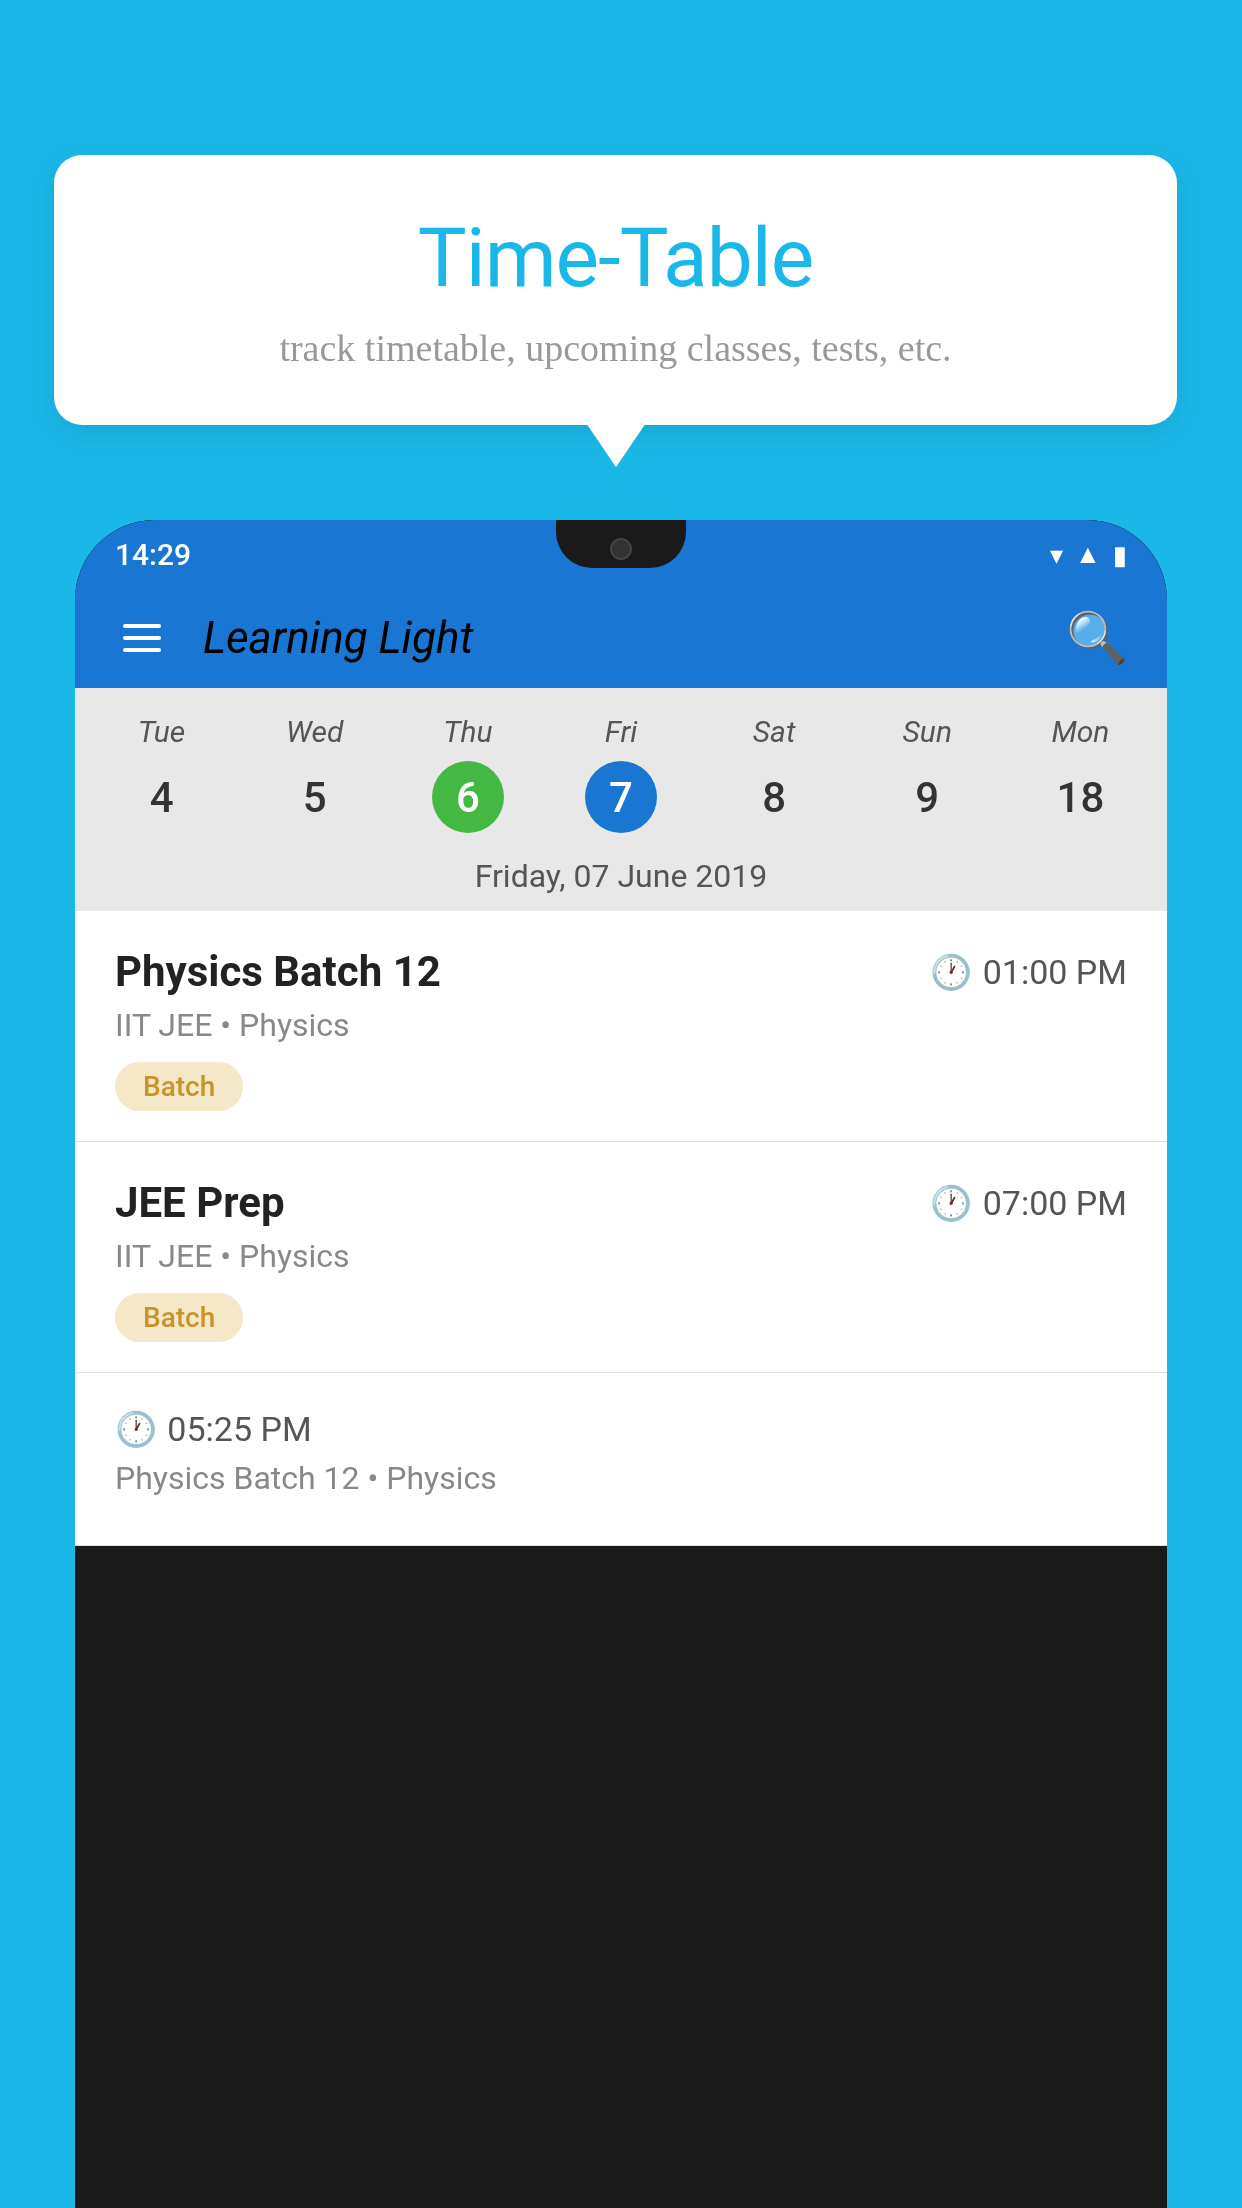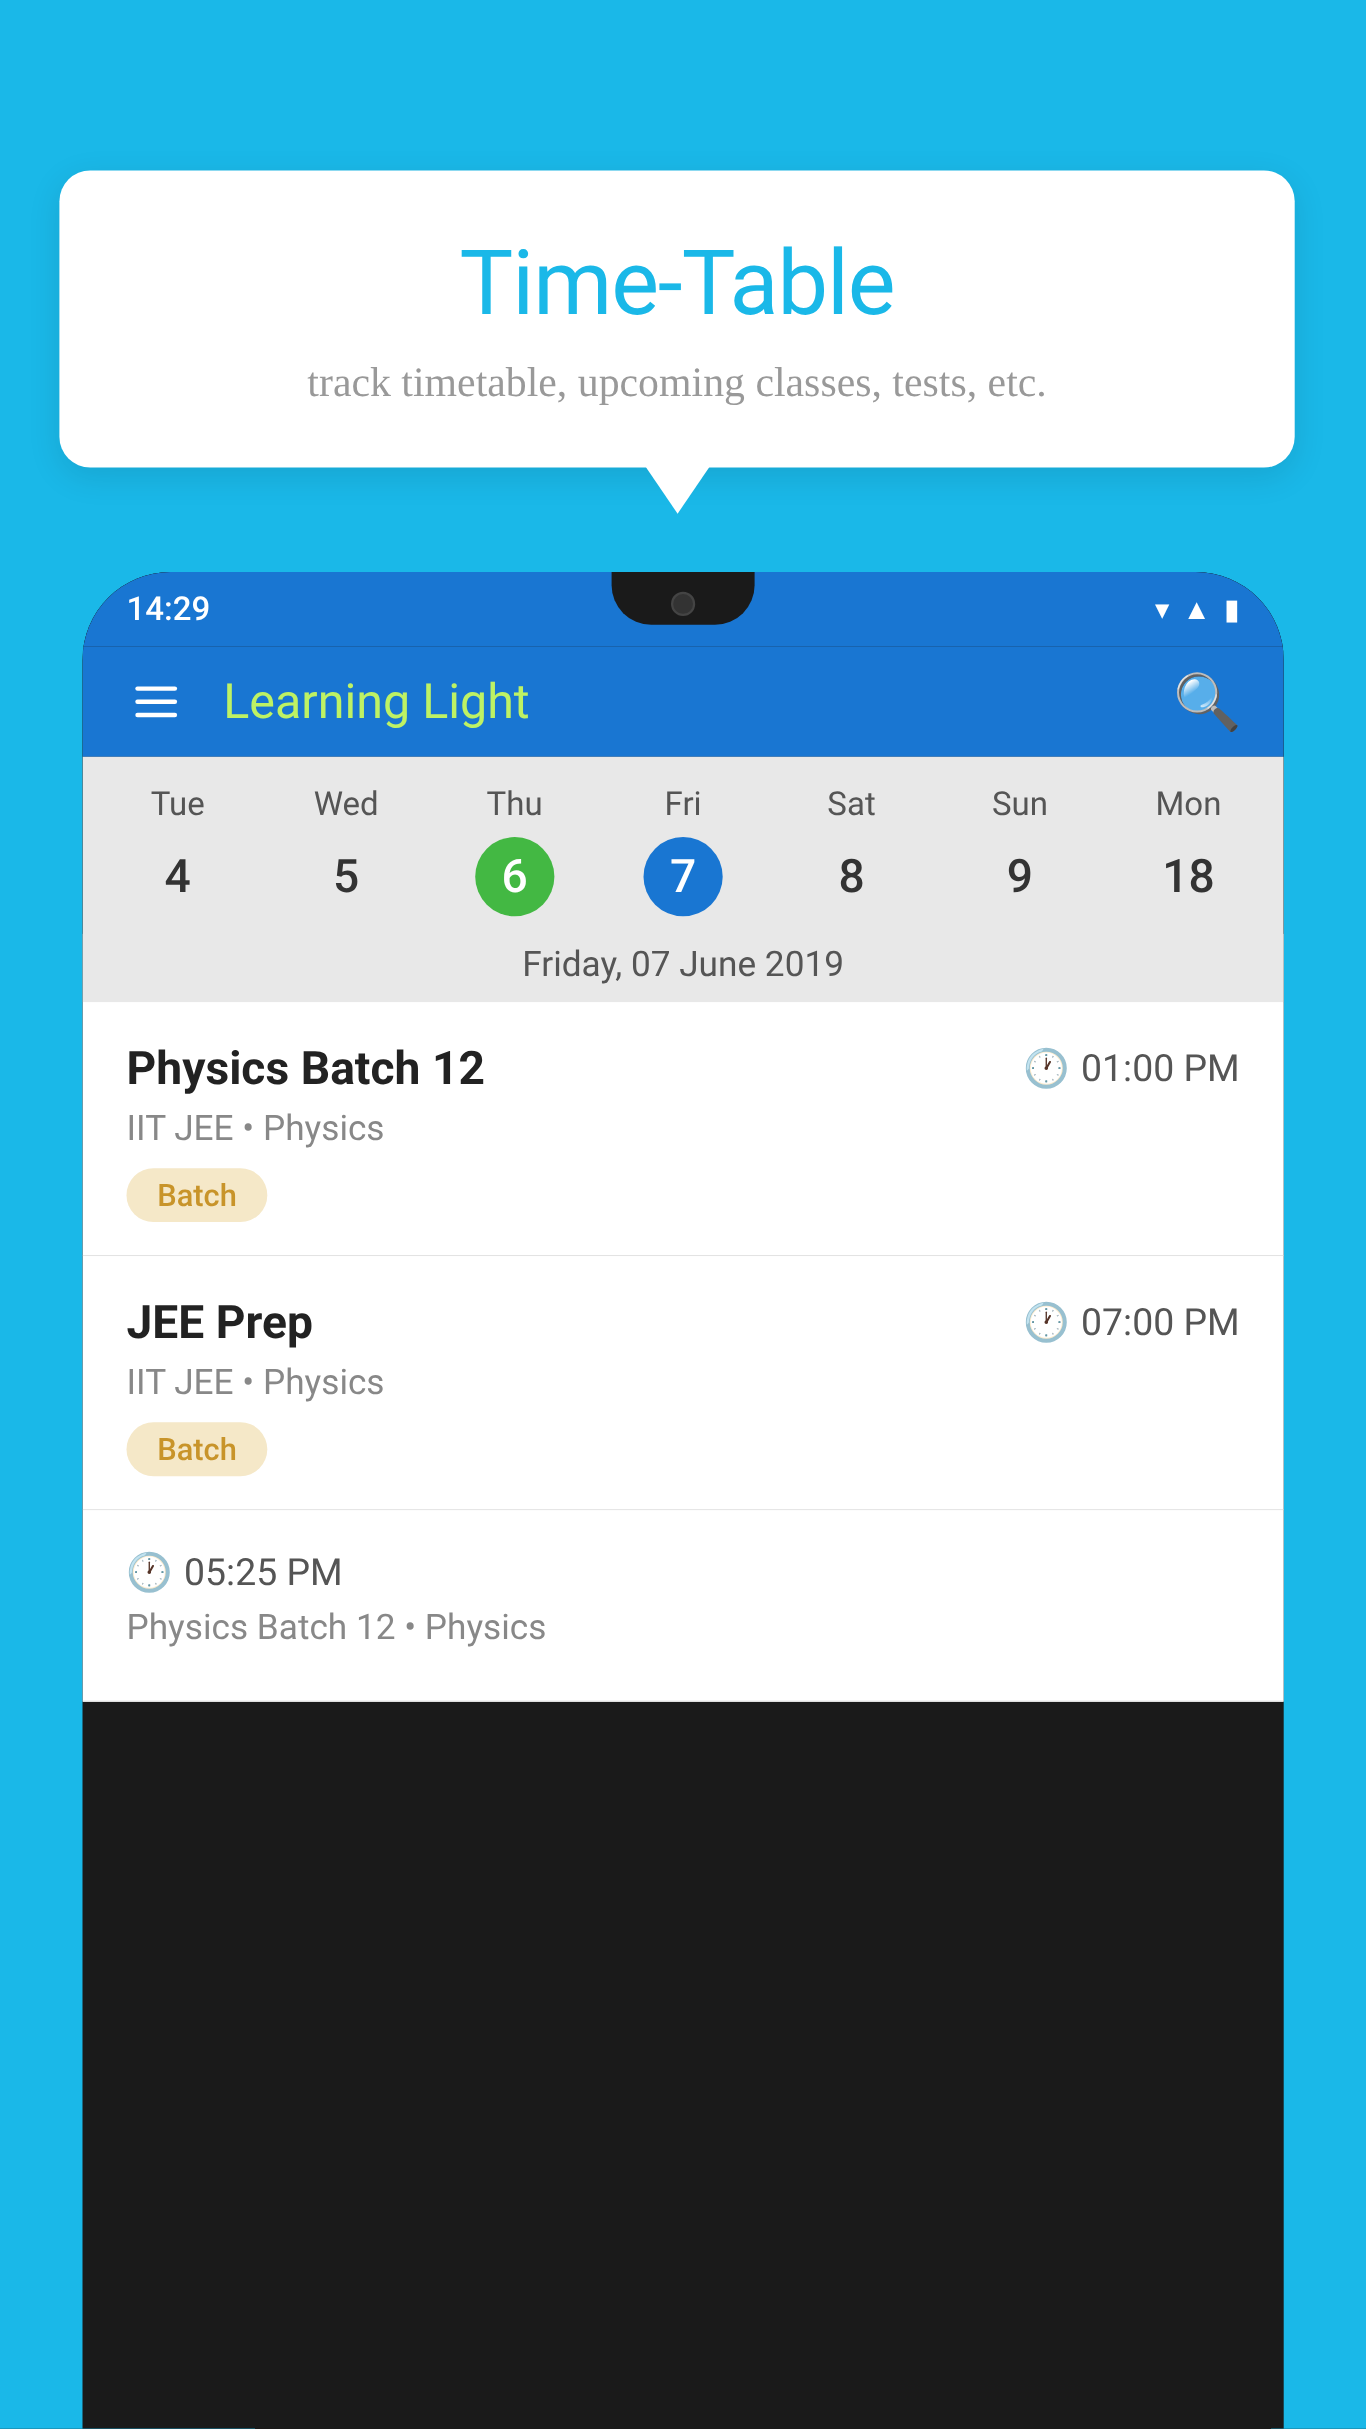--- a/index.html
+++ b/index.html
@@ -140,41 +140,43 @@
       padding: 10px;
     }
     .toolbar-menu span {
       display: block;
       width: 38px;
       height: 4px;
       background: white;
       border-radius: 2px;
     }
     .toolbar-title {
-      color: #bef264;
+      color: #000000;
       font-size: 44px;
       font-weight: 400;
       margin-left: 32px;
       flex: 1;
+      font-style: italic;
     }
     .toolbar-search {
       color: white;
       font-size: 50px;
       cursor: pointer;
     }
 
     
     .calendar-header {
       background: #e8e8e8;
       padding: 18px 0 0 0;
     }
     .day-labels {
       display: grid;
       grid-template-columns: repeat(7, 1fr);
       padding: 0 10px;
+      font-style: italic;
     }
     .day-label {
       text-align: center;
       font-size: 30px;
       color: #555;
       padding: 8px 0;
     }
     .day-numbers {
       display: grid;
       grid-template-columns: repeat(7, 1fr);

